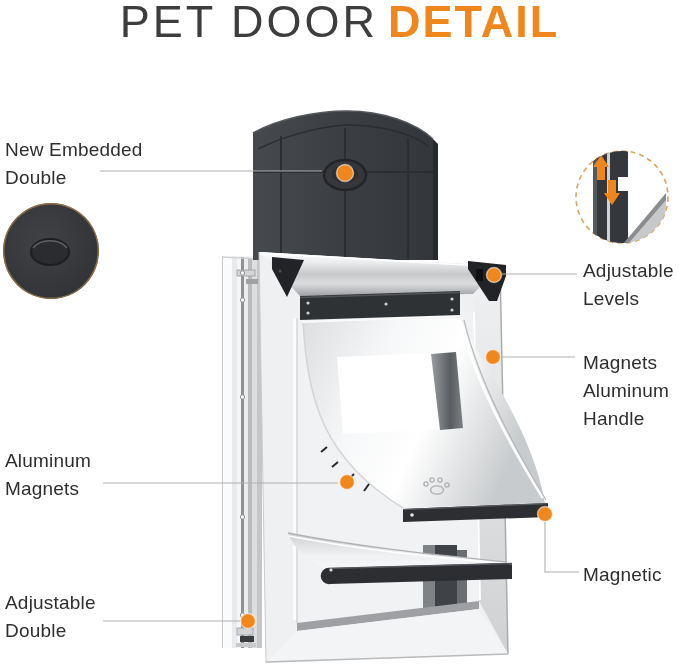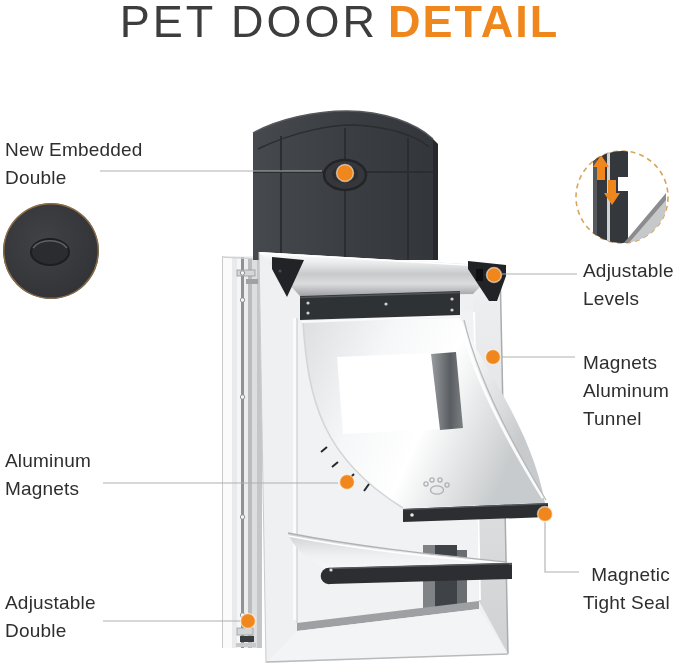--- a/index.html
+++ b/index.html
@@ -258,31 +258,30 @@
   </div>
 
   <div class="callout co-levels">
     <div>Adjustable</div>
     <div>Levels</div>
   </div>
 
   <div class="callout co-frame">
     <div>Magnets</div>
     <div>Aluminum</div>
-    <div>Tunnel</div>
+    <div>Handle</div>
   </div>
 
   <div class="callout co-magnets">
     <div>Aluminum</div>
     <div>Magnets</div>
   </div>
 
   <div class="callout co-seal">
     <div>Magnetic</div>
-    <div>Tight Seal</div>
   </div>
 
   <div class="callout co-tunnel">
     <div>Adjustable</div>
     <div>Double</div>
   </div>
 
 </div>
 
 </body></html>

